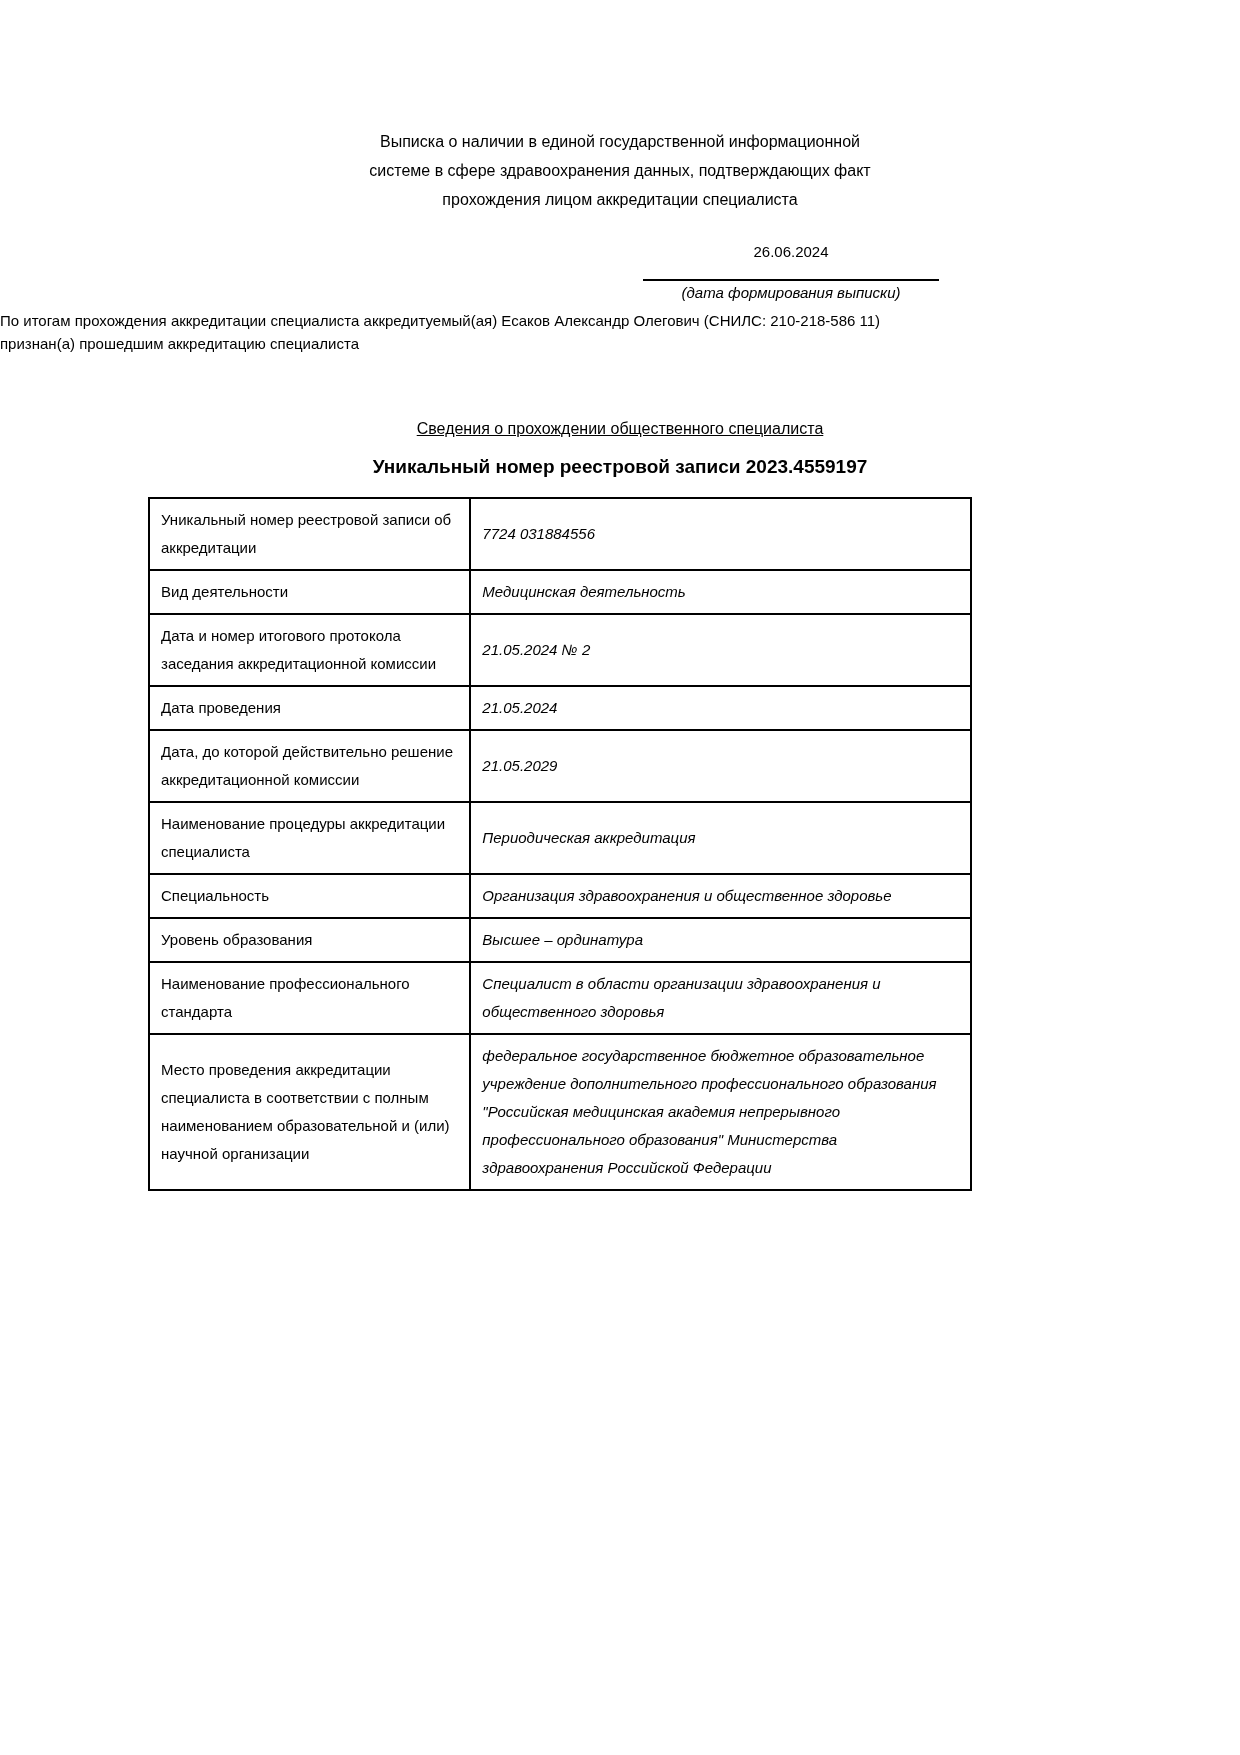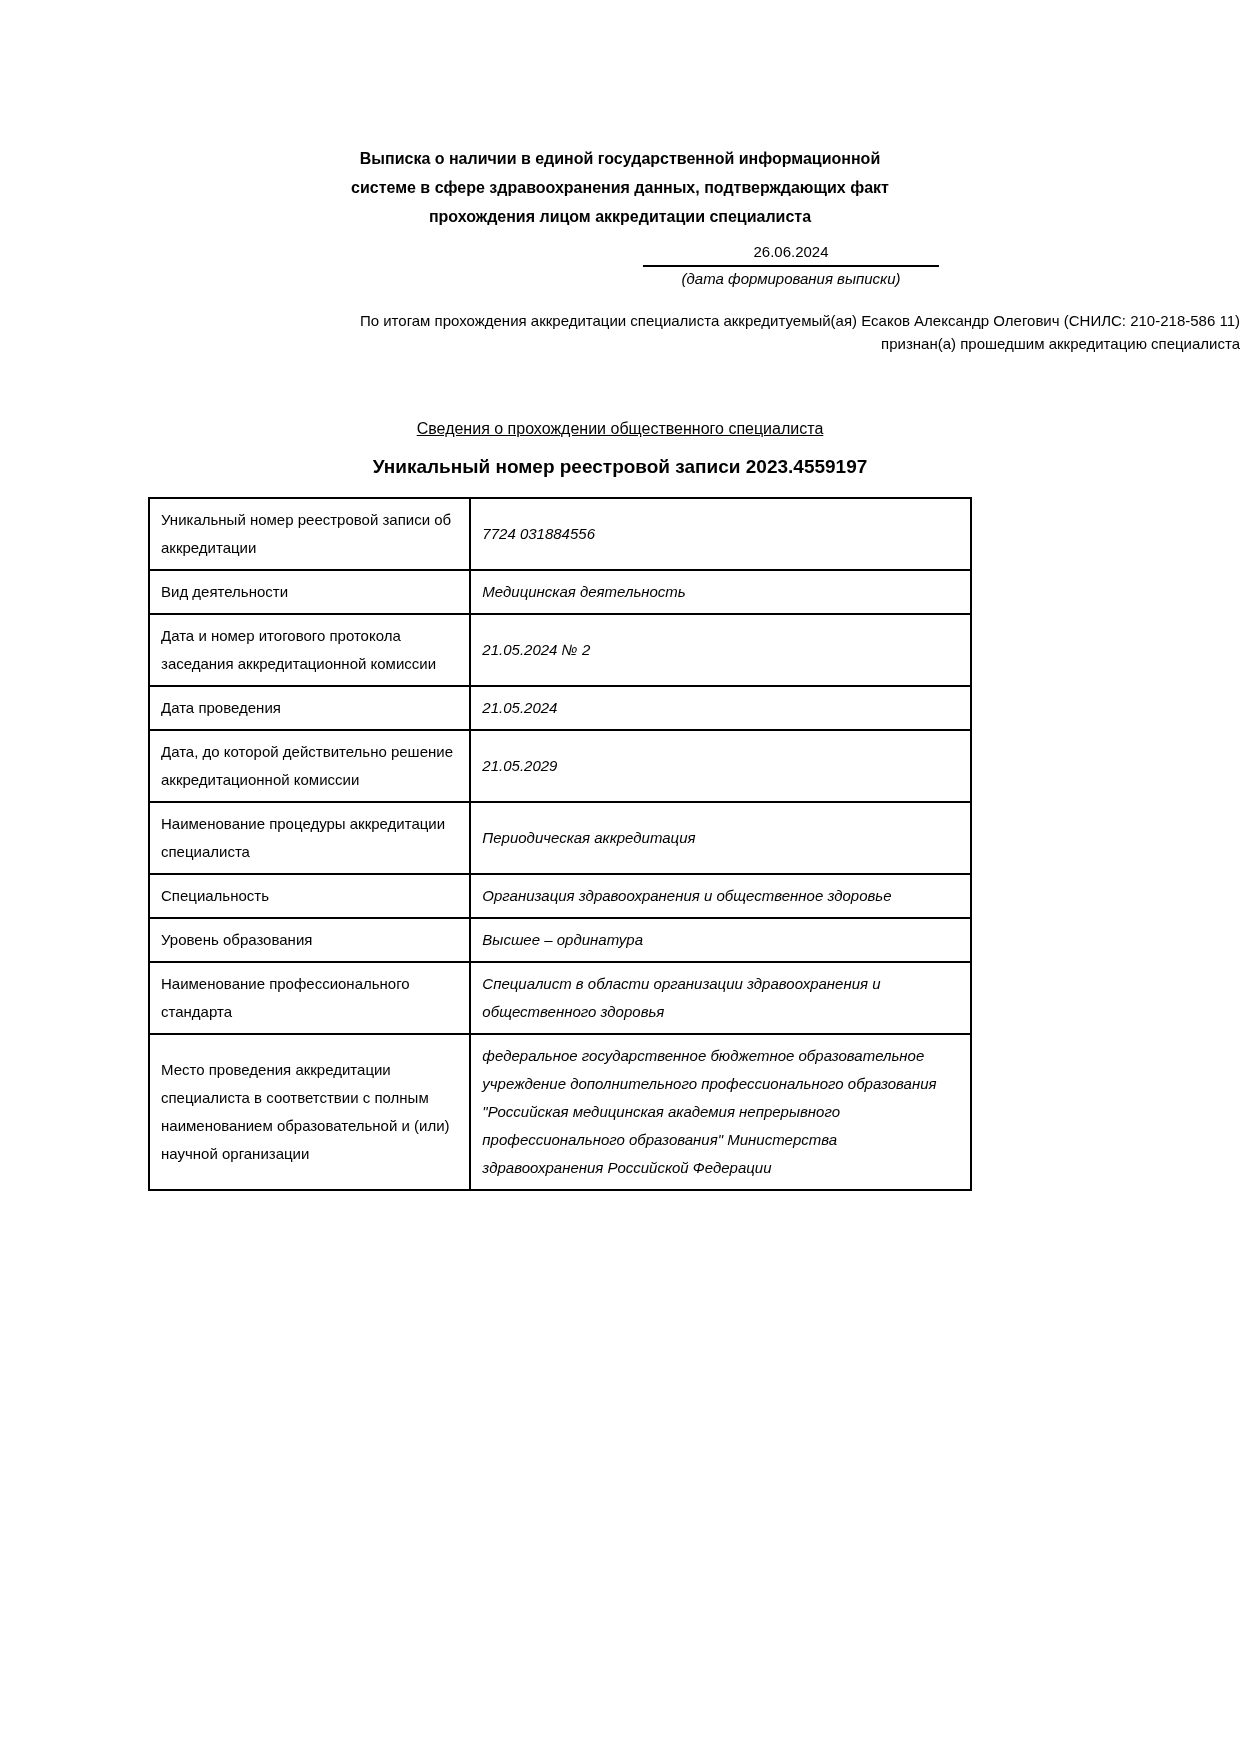--- a/index.html
+++ b/index.html
@@ -8,49 +8,49 @@
     position: relative;
     width: 1240px;
     height: 1755px;
     background: #ffffff;
     color: #000000;
     font-family: "Liberation Sans", sans-serif;
     overflow: hidden;
   }
   .doc-title {
     position: absolute;
-    top: 144px;
+    top: 127px;
     left: 0;
     width: 100%;
     text-align: center;
-    font-weight: bold;
+    font-weight: normal;
     font-size: 16px;
     line-height: 29px;
   }
   .date-block {
     position: absolute;
     top: 243px;
     left: 643px;
     width: 296px;
     text-align: center;
     font-size: 15px;
     line-height: 18px;
   }
   .date-value {
     display: block;
-    padding-bottom: 4px;
+    padding-bottom: 18px;
     border-bottom: 2px solid #000000;
   }
   .date-caption { padding-top: 3px; font-style: italic; }
   .intro {
     position: absolute;
     top: 309px;
     left: 0;
     width: 100%;
-    text-align: right;
+    text-align: left;
     font-size: 15px;
     line-height: 23px;
   }
   .section-heading {
     position: absolute;
     top: 420px;
     left: 0;
     width: 100%;
     text-align: center;
     font-size: 16px;

